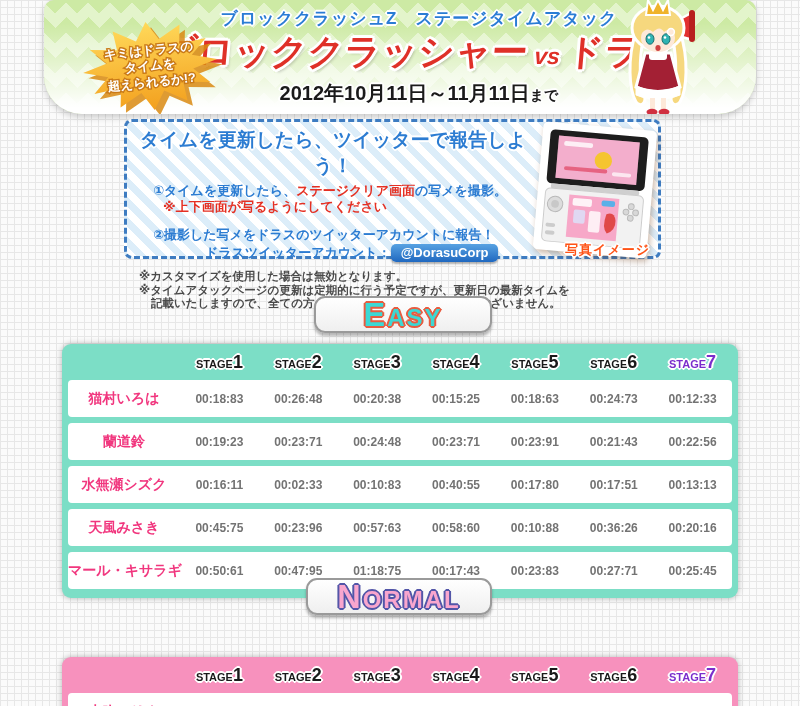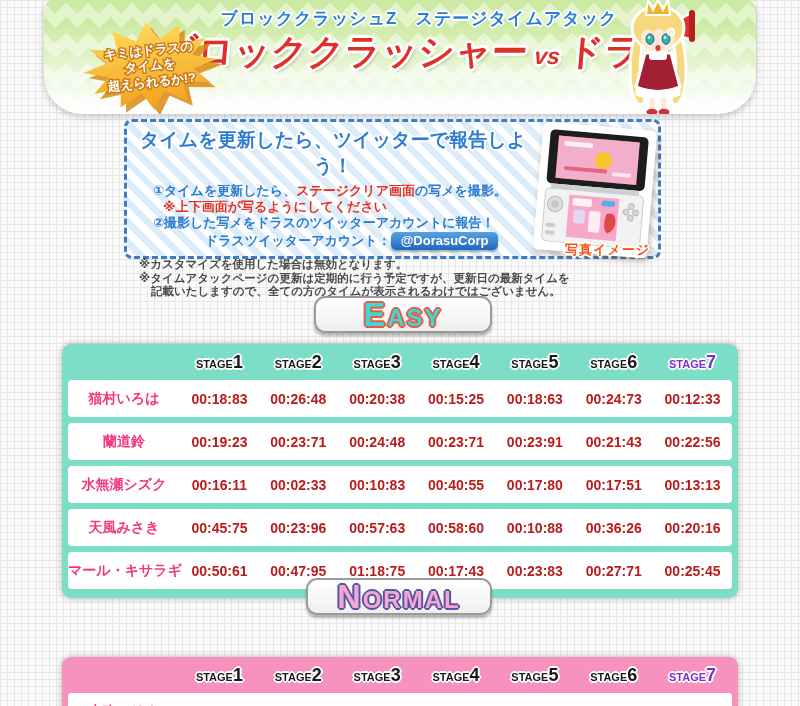--- a/index.html
+++ b/index.html
@@ -60,21 +60,21 @@
     border:3px dashed #3e7cc1; border-radius:8px;
     background:repeating-linear-gradient(45deg,#ffffff 0 7px,#dcedf9 7px 14px);
   }
   .ib-title {
     margin:5px 0 4px 10px; width:392px; text-align:center;
     font-size:19px; font-weight:bold; color:#2c7cd2;
   }
   .ib-step { margin-left:26px; font-size:13px; font-weight:bold; color:#2c7cd2; line-height:16px; }
   .ib-step .red { color:#e53023; }
   .ib-note-red { margin-left:36px; font-size:13px; font-weight:bold; color:#e53023; line-height:16px; }
-  .ib-step2 { margin-top:0; }
+  .ib-step2 { margin-top:12px; }
   .ib-account { margin-left:78px; margin-top:1px; font-size:13px; font-weight:bold; color:#2c7cd2; }
   .handle-btn {
     display:inline-block; padding:1px 10px 2px; border-radius:5px;
     background:linear-gradient(#58a2e2,#1f68c0); color:#fff;
     box-shadow:0 2px 2px rgba(0,0,0,.3); cursor:pointer;
   }
   .ib-gray { margin-left:12px; font-size:11.5px; font-weight:bold; color:#4a4a4a; line-height:13.5px; }
   .ib-gray.first { margin-top:8px; }
   .ib-gray.indent { margin-left:24px; }
   .photo {
@@ -120,21 +120,21 @@
   .thead { display:flex; align-items:center; height:36px; padding:0 6px; }
   .spacer { width:112px; flex:none; }
   .th { flex:1; text-align:center; font-weight:bold; color:#1a1a1a; white-space:nowrap; }
   .th .sw { font-size:11px; letter-spacing:0; }
   .th .sn { font-size:18px; }
   .th.stage7 { color:#7b2ecc; }
   .tr {
     display:flex; align-items:center; height:37px;
     background:#fff; border-radius:4px; margin:0 6px 6px;
   }
-  .td { flex:1; text-align:center; font-size:14px; font-weight:bold; color:#b91c1c; white-space:nowrap; }
+  .td { flex:1; text-align:center; font-size:12px; font-weight:bold; color:#737373; white-space:nowrap; }
   .td.name { flex:none; width:112px; color:#f1367e; font-size:14px; }
 </style>
 </head>
 <body>
 
 <div class="header-card">
   <svg class="starburst" viewBox="0 0 160 104">
     <defs>
       <linearGradient id="starG" x1="0" y1="0" x2="0" y2="1">
         <stop offset="0" stop-color="#ffd95a"></stop>
@@ -151,20 +151,23 @@
   </svg>
 
   <div class="hdr-subtitle ow2">ブロッククラッシュZ　ステージタイムアタック</div>
 
   <div class="hdr-title">
     <span class="t-main ow3">ブロッククラッシャー</span>
     <span class="t-vs ow3">vs</span>
     <span class="t-opp ow3">ドラス</span>
   </div>
 
+  <div class="hdr-date ow2">
+    <span class="d-main">2012年10月11日～11月11日</span><span class="d-suffix">まで</span>
+  </div>
 
   <svg class="character" viewBox="0 0 110 120">
 
     <path d="M33,34 C24,60 26,92 33,104 C38,110 44,105 41,97 C36,80 37,58 40,42 Z" fill="#f6d87e" stroke="#fff" stroke-width="3"></path>
     <path d="M77,34 C86,60 84,92 77,104 C72,110 66,105 69,97 C74,80 73,58 70,42 Z" fill="#f6d87e" stroke="#fff" stroke-width="3"></path>
 
     <path d="M42,55 L68,55 L77,89 Q55,98 33,89 Z" fill="#a32034" stroke="#fff" stroke-width="3"></path>
     <path d="M33,88 Q55,98 77,88 L77,97 Q55,107 33,97 Z" fill="#ffffff" stroke="#fff" stroke-width="1"></path>
 
     <rect x="47" y="100" width="5" height="12" fill="#fde9d9"></rect>

